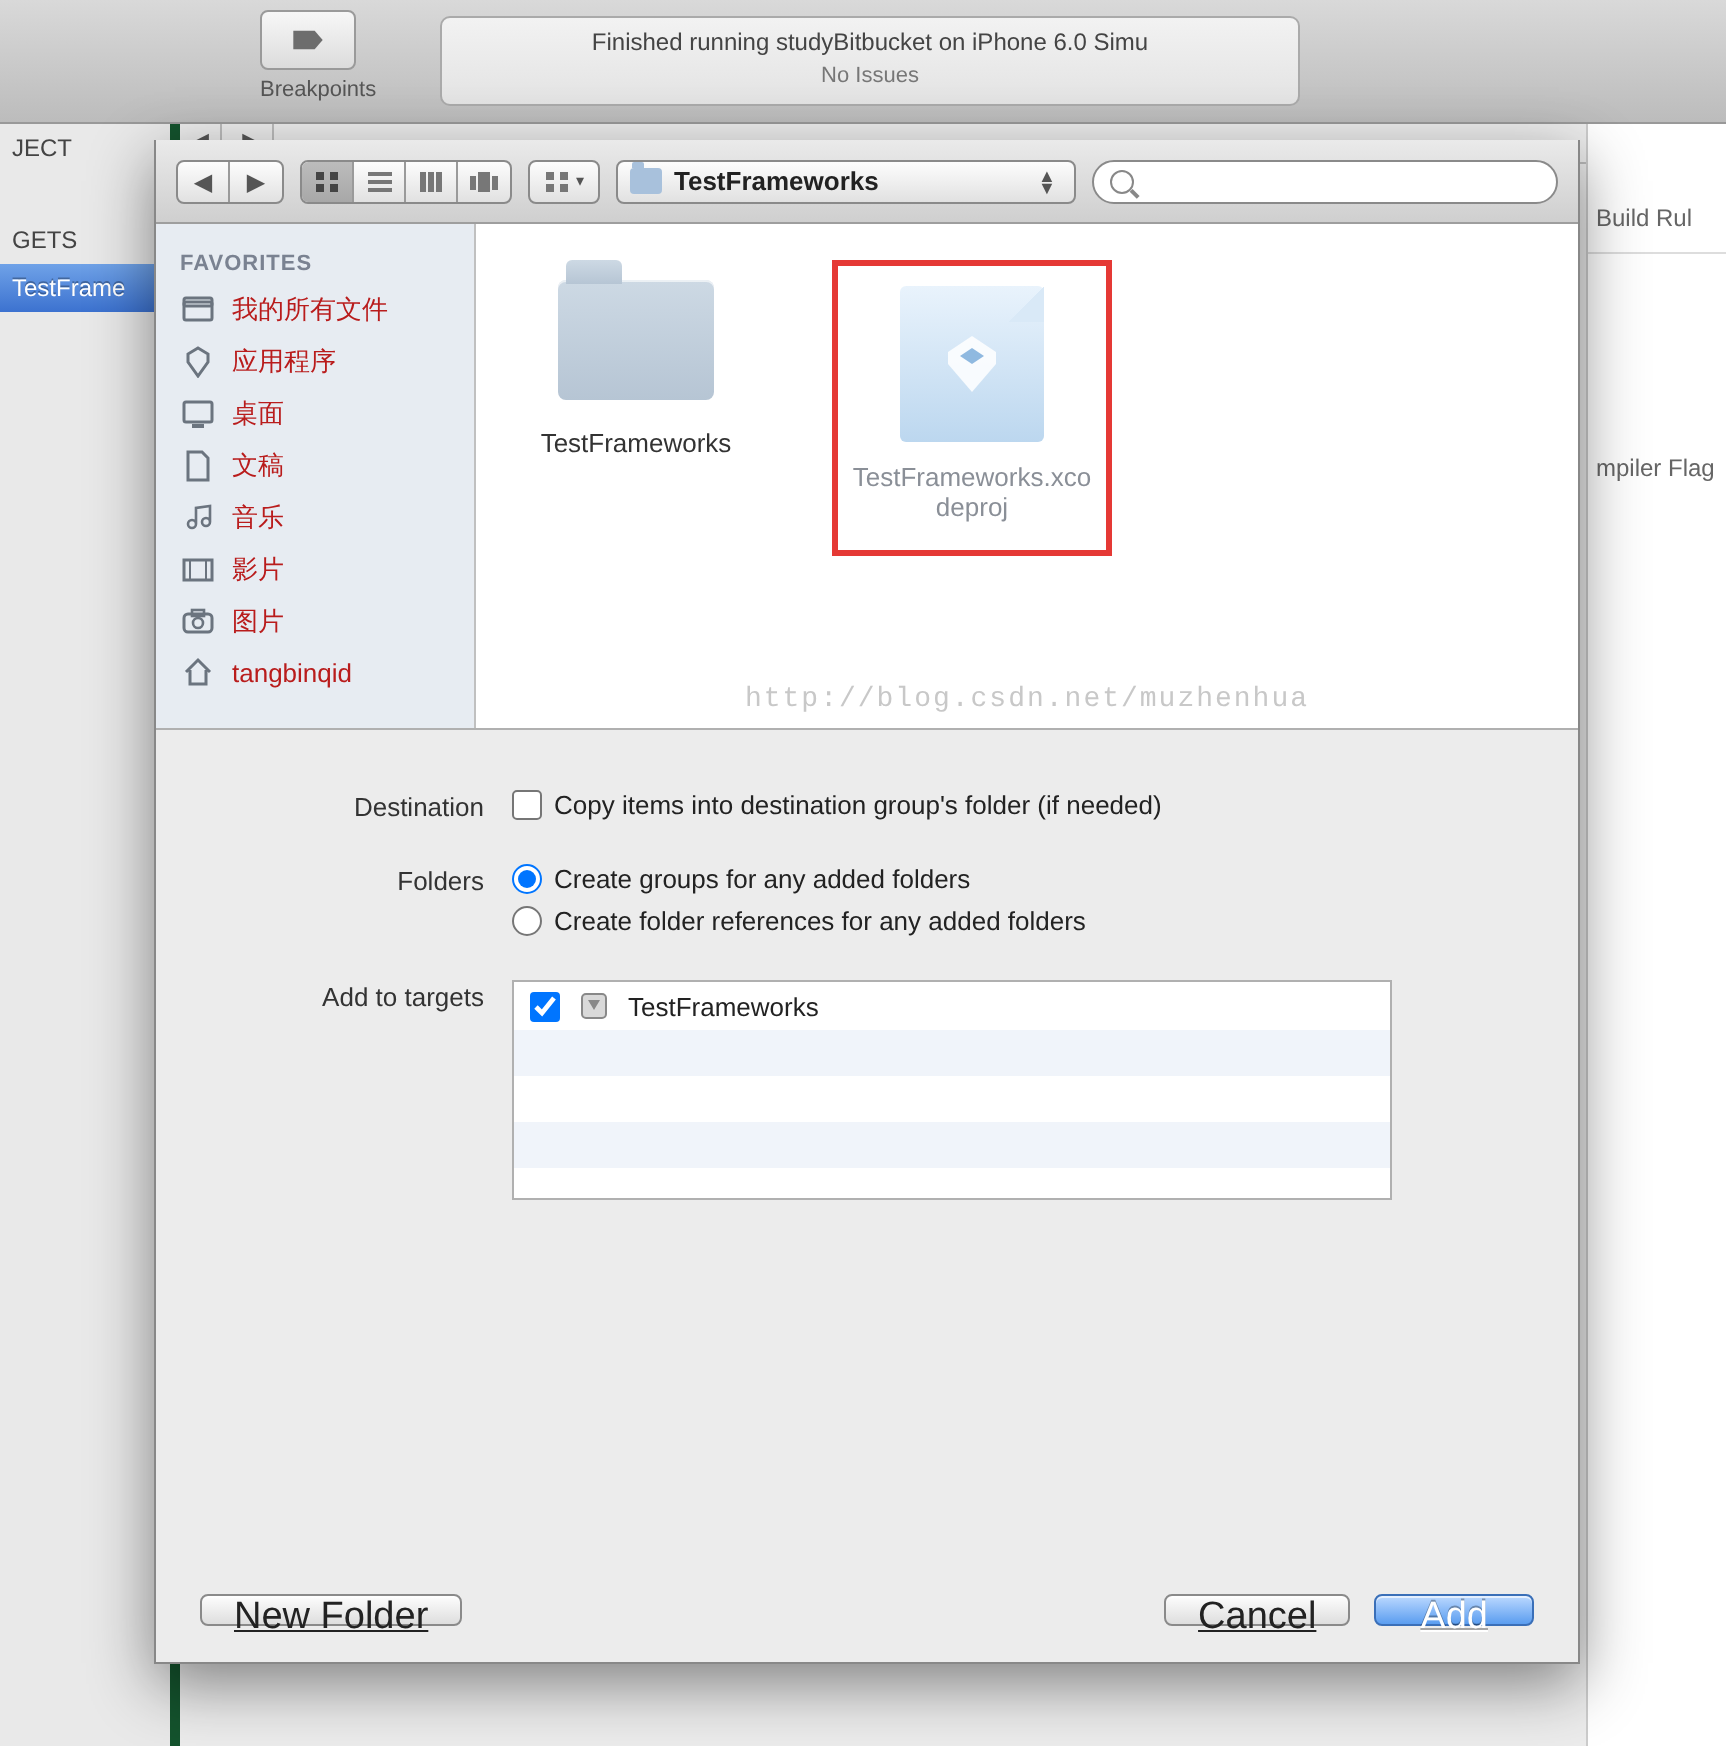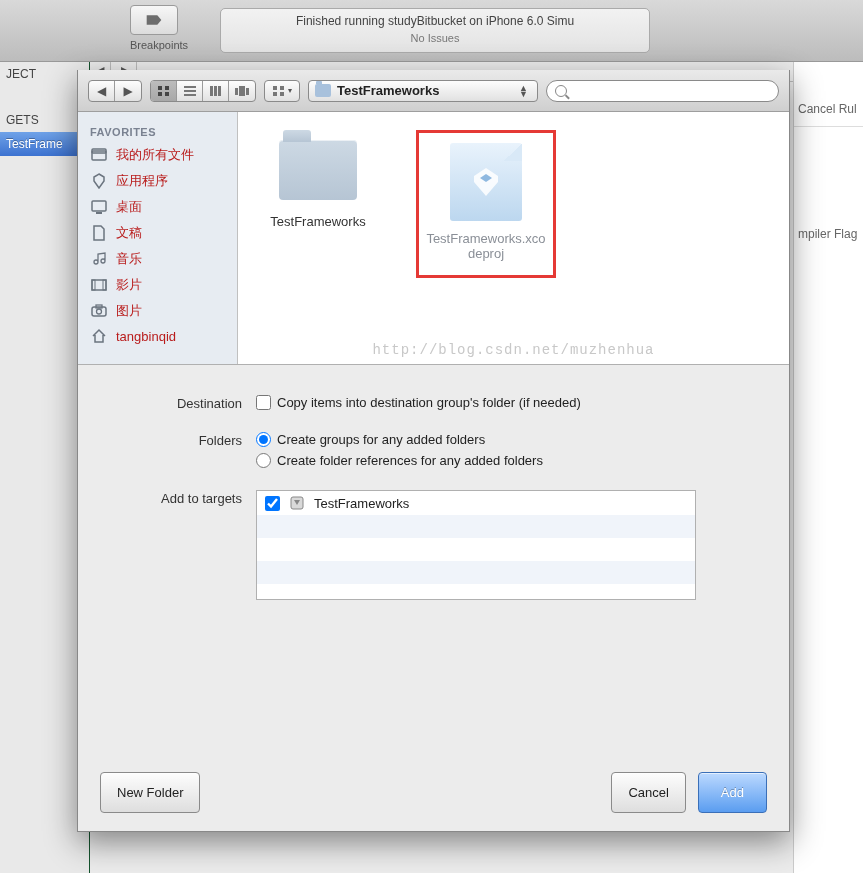--- a/index.html
+++ b/index.html
@@ -6,21 +6,21 @@
 body { width: 863px; height: 873px; background: #ececec; position: relative; overflow: hidden; font-size: 13px; color: #333; }
 
 
 .bg-toolbar { position: absolute; top: 0; left: 0; right: 0; height: 62px; background: linear-gradient(#d9d9d9, #bcbcbc); border-bottom: 1px solid #999; }
 .bg-breakpoints { position: absolute; top: 5px; left: 130px; text-align: center; font-size: 11px; color: #555; }
 .bg-breakpoints .btn { width: 48px; height: 30px; background: linear-gradient(#f7f7f7, #dcdcdc); border: 1px solid #9a9a9a; border-radius: 4px; display: flex; align-items: center; justify-content: center; margin-bottom: 4px; }
 .bg-status { position: absolute; top: 8px; left: 220px; width: 430px; height: 45px; background: linear-gradient(#f2f2f2, #e3e3e3); border: 1px solid #aaa; border-radius: 5px; text-align: center; font-size: 12px; color: #555; }
 .bg-status .line1 { padding-top: 5px; color: #444; }
 .bg-status .line2 { padding-top: 4px; font-size: 11px; color: #777; }
 
-.bg-left { position: absolute; top: 62px; left: 0; width: 90px; bottom: 0; background: #e9e9e9; border-right: 1px solid #14532d; }
+.bg-left { position: absolute; top: 62px; left: 0; width: 90px; bottom: 0; background: #e9e9e9; border-right: 5px solid #14532d; }
 .bg-left .sect { font-size: 12px; padding: 5px 6px; color: #444; }
 .bg-left .sel { background: linear-gradient(#6fa2e8, #3c72d0); color: #fff; padding: 5px 6px; font-size: 12px; text-shadow: 0 -1px 0 rgba(0,0,0,0.3); }
 .bg-right { position: absolute; top: 62px; right: 0; width: 70px; bottom: 0; background: #fff; border-left: 1px solid #ccc; font-size: 12px; color: #666; }
 .bg-right .tab { padding: 10px 4px; border-bottom: 1px solid #ddd; }
 .bg-tabbar { position: absolute; top: 62px; left: 90px; right: 70px; height: 20px; background: #ececec; border-bottom: 1px solid #bbb; }
 .bg-tabbar .arrow { display:inline-block; vertical-align:top; padding: 2px 6px; border-right: 1px solid #bbb; font-size: 11px; color: #555; }
 
 
 .sheet { position: absolute; top: 70px; left: 77px; width: 713px; height: 762px; background: #ececec; border: 1px solid #888; border-top: none; box-shadow: 0 10px 30px rgba(0,0,0,0.45); }
 
@@ -63,21 +63,21 @@
 .row .ctrl { flex: 1; font-size: 13px; color: #222; }
 .row .ctrl label { display: flex; align-items: center; gap: 6px; margin-bottom: 6px; }
 .row .ctrl input[type=checkbox], .row .ctrl input[type=radio] { width: 15px; height: 15px; }
 .targets-box { border: 1px solid #b0b0b0; background: #fff; height: 110px; width: 440px; }
 .targets-box .trow { display: flex; align-items: center; gap: 8px; padding: 4px 8px; font-size: 13px; }
 .targets-box .trow.alt { background: #f0f4fa; }
 .targets-box .tico { width: 18px; height: 16px; display:flex; align-items:center; justify-content:center; }
 
 
 .buttons { position: absolute; left: 0; right: 0; bottom: 0; padding: 18px 22px; display: flex; align-items: center; }
-.btn-aqua { height: 41px; padding: 0 16px; border: 1px solid #8a8a8a; border-radius: 4px; background: linear-gradient(#fdfdfd, #dedede); font-size: 13px; color: #222; box-shadow: 0 1px 0 rgba(255,255,255,0.6) inset; }
+.btn-aqua { height: 16px; padding: 0 16px; border: 1px solid #8a8a8a; border-radius: 4px; background: linear-gradient(#fdfdfd, #dedede); font-size: 19px; color: #222; box-shadow: 0 1px 0 rgba(255,255,255,0.6) inset; text-decoration: underline; }
 .btn-aqua.primary { background: linear-gradient(#bcd9ff, #5a9df0); border-color: #3a6fb8; color: #fff; text-shadow: 0 -1px 0 rgba(0,0,0,0.3); padding: 0 22px; }
 .buttons .spacer { flex: 1; }
 
 
 .ico-svg { width: 16px; height: 16px; }
 </style>
 </head>
 <body>
 
 <div class="bg-toolbar">
@@ -97,21 +97,21 @@
 <div class="bg-tabbar">
   <span class="arrow">◀</span>
   <span class="arrow">▶</span>
 </div>
 <div class="bg-left">
   <div class="sect">JECT</div>
   <div class="sect" style="margin-top:22px;">GETS</div>
   <div class="sel">TestFrame</div>
 </div>
 <div class="bg-right">
-  <div class="tab" style="margin-top:30px;">Cancel Rul</div>
+  <div class="tab" style="margin-top:30px;">Build Rul</div>
   <div class="tab" style="margin-top:90px; border:none;">mpiler Flag</div>
 </div>
 
 <div class="sheet">
 
   <div class="sheet-toolbar">
     <div class="seg">
       <div class="segbtn">◀</div>
       <div class="segbtn">▶</div>
     </div>

